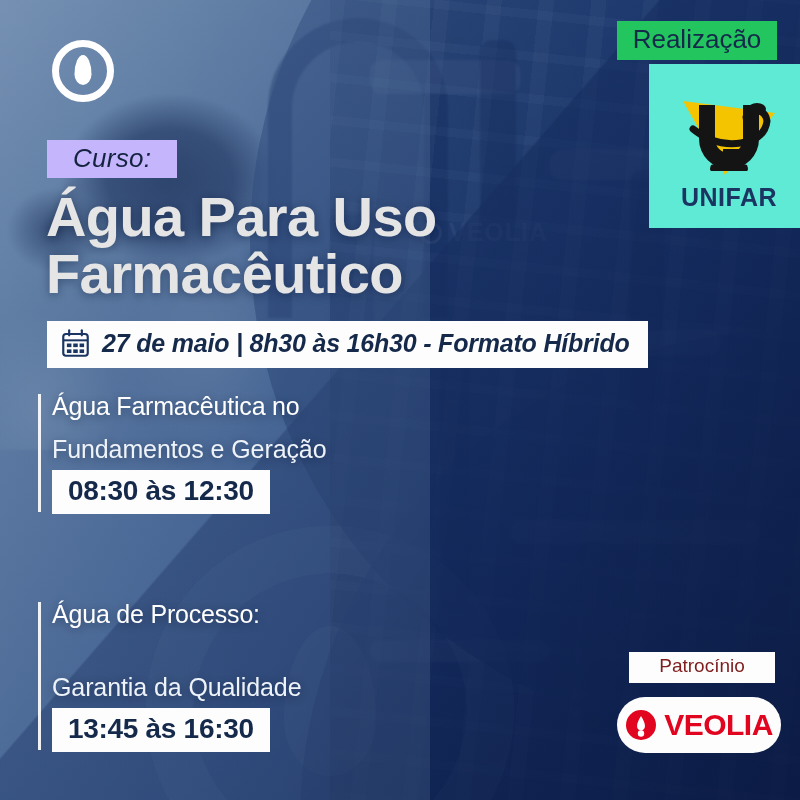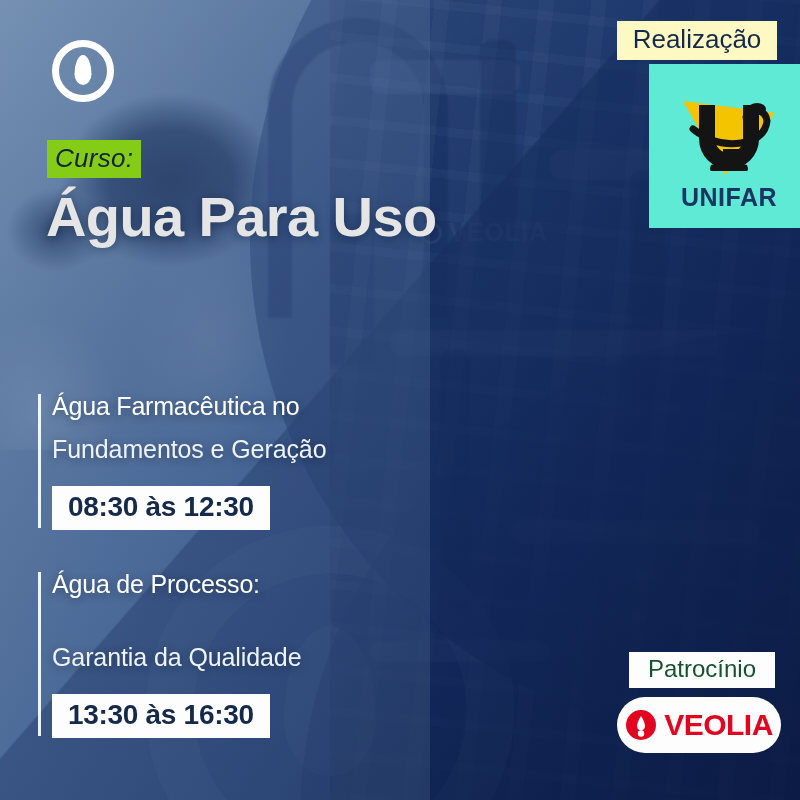--- a/index.html
+++ b/index.html
@@ -100,22 +100,22 @@
     position:absolute;left:52px;top:40px;width:62px;height:62px;
     border:7px solid #ffffff;border-radius:50%;
   }
   .brand-mark:after{
     content:"";position:absolute;left:50%;top:8px;transform:translateX(-50%);
     width:17px;height:30px;background:#ffffff;
     border-radius:50% 50% 50% 50%/64% 64% 36% 36%;
   }
 
   .badge{
-    display:inline-block;background:#84cc16;
-    padding:5px 8px 7px;line-height:1;
+    display:inline-block;background:#c4b5fd;
+    padding:5px 26px 7px;line-height:1;
   }
   .curso-badge{
     position:absolute;left:47px;top:140px;
     font-style:italic;font-size:26px;color:#14233f;
     letter-spacing:.3px;
   }
 
   .title{
     position:absolute;left:46px;top:188px;width:620px;
     color:#e5e5e5;font-weight:bold;font-size:56px;line-height:1.02;
@@ -133,55 +133,55 @@
   .date-txt{
     font-style:italic;font-weight:bold;font-size:25px;color:#15294b;
     letter-spacing:-.2px;white-space:nowrap;
   }
 
   .session{position:absolute;left:30px;padding-left:22px;}
   .session:before{
     content:"";position:absolute;left:8px;top:2px;bottom:2px;width:3px;background:#ffffff;opacity:.92;
   }
   .s1{top:392px;}
-  .s2{top:570px;}
+  .s2{top:600px;}
   .s-head{
     color:#ffffff;font-weight:normal;font-size:25px;line-height:1.16;
     letter-spacing:-.2px;text-shadow:0 2px 8px rgba(6,18,46,.38);
   }
   .s-sub{
     color:#eef3f9;font-weight:normal;font-size:25px;line-height:1.2;
     margin-top:13px;letter-spacing:-.1px;text-shadow:0 2px 8px rgba(6,18,46,.38);
   }
   .time-badge{
-    display:inline-block;margin-top:22px;background:#fdfdfd;
+    display:inline-block;margin-top:6px;background:#fdfdfd;
     padding:7px 16px 9px;
     color:#15294b;font-weight:bold;font-size:28px;line-height:1;letter-spacing:-.3px;
   }
 
   
   .realiz-badge{
     position:absolute;left:617px;top:21px;width:160px;text-align:center;
-    background:#fef9c3;padding:4px 0 6px;
+    background:#22c55e;padding:4px 0 6px;
     font-size:26px;color:#15294b;line-height:1.1;
   }
   .unifar-card{
     position:absolute;left:649px;top:64px;width:160px;height:164px;
     background:#5eead4;display:flex;flex-direction:column;align-items:center;
     justify-content:center;gap:2px;
   }
   .unifar-logo{width:112px;height:100px;}
   .unifar-name{
     font-size:25px;font-weight:bold;color:#1b3563;letter-spacing:.5px;line-height:1;
   }
 
   .patro-badge{
     position:absolute;left:629px;top:652px;width:146px;text-align:center;
     background:#fdfdfd;padding:4px 0 6px;
-    font-size:24px;color:#14532d;line-height:1.1;
+    font-size:19px;color:#7f1d1d;line-height:1.1;
   }
   .veolia-pill{
     position:absolute;left:617px;top:697px;width:164px;height:56px;
     background:#fdfdfd;border-radius:28px;
     display:flex;align-items:center;justify-content:center;gap:7px;
   }
   .veolia-mark{width:32px;height:32px;flex:none;}
   .veolia-word{
     font-size:30px;font-weight:bold;color:#e1051f;letter-spacing:-.5px;line-height:1;
   }
@@ -222,42 +222,58 @@
   <div class="ov-global"></div>
 
   <div class="content">
 
     <div class="brand-mark"></div>
 
     <div class="badge curso-badge">Curso:</div>
 
     <div class="title">
       <span class="l1">Água Para Uso</span>
-    </div>
-
+      <span class="l2">Farmacêutico</span>
+    </div>
+
+    <div class="date-bar">
+      <svg class="cal-ico" viewBox="0 0 32 32">
+        <rect x="2.5" y="5.5" width="27" height="24" rx="3" fill="none" stroke="#1b3563" stroke-width="2.4"></rect>
+        <line x1="2.5" y1="12.5" x2="29.5" y2="12.5" stroke="#1b3563" stroke-width="2.2"></line>
+        <line x1="9" y1="1.5" x2="9" y2="7" stroke="#1b3563" stroke-width="2.4" stroke-linecap="round"></line>
+        <line x1="23" y1="1.5" x2="23" y2="7" stroke="#1b3563" stroke-width="2.4" stroke-linecap="round"></line>
+        <rect x="6.5" y="16" width="5" height="4" fill="#1b3563"></rect>
+        <rect x="13.5" y="16" width="5" height="4" fill="#1b3563"></rect>
+        <rect x="20.5" y="16" width="5" height="4" fill="#1b3563"></rect>
+        <rect x="6.5" y="22.5" width="5" height="4" fill="#1b3563"></rect>
+        <rect x="13.5" y="22.5" width="5" height="4" fill="#1b3563"></rect>
+        <rect x="20.5" y="22.5" width="5" height="4" fill="#1b3563"></rect>
+      </svg>
+      <span class="date-txt">27 de maio | 8h30 às 16h30 - Formato Híbrido</span>
+    </div>
 
     <div class="session s1">
       <div class="s-head">
         <span>Água Farmacêutica no</span><br>
       </div>
       <div class="s-sub">
         <span>Fundamentos e Geração</span>
       </div>
       <div class="time-badge">08:30 às 12:30</div>
     </div>
 
     <div class="session s2">
       <div class="s-head">
         <span>Água de Processo:</span>
       </div>
       <div class="s-sub">
         <br>
         <span>Garantia da Qualidade</span>
       </div>
-      <div class="time-badge">13:30 às 16:30</div>
+      <div class="time-badge">13:45 às 16:30</div>
     </div>
 
     <div class="realiz-badge">Realização</div>
     <div class="unifar-card">
       <svg class="unifar-logo" viewBox="0 0 112 100">
         <polygon points="10,18 102,30 52,92" fill="#f5c400"></polygon>
         <path d="M26,22 h16 v34 a14,14 0 0 0 28,0 V22 h16 v34 a30,30 0 0 1 -60,0 Z" fill="#141414"></path>
         <path d="M50,66 h16 v14 h-16 Z" fill="#141414"></path>
         <path d="M38,82 q18,-7 36,0 q2,5 0,6 h-36 q-2,-1 0,-6 Z" fill="#141414"></path>
         <path d="M20,46 q22,18 48,14 q24,-4 26,-22 q-1,-9 -10,-11 q-9,-1 -11,7 q0,6 7,6" fill="none" stroke="#141414" stroke-width="7" stroke-linecap="round"></path>

